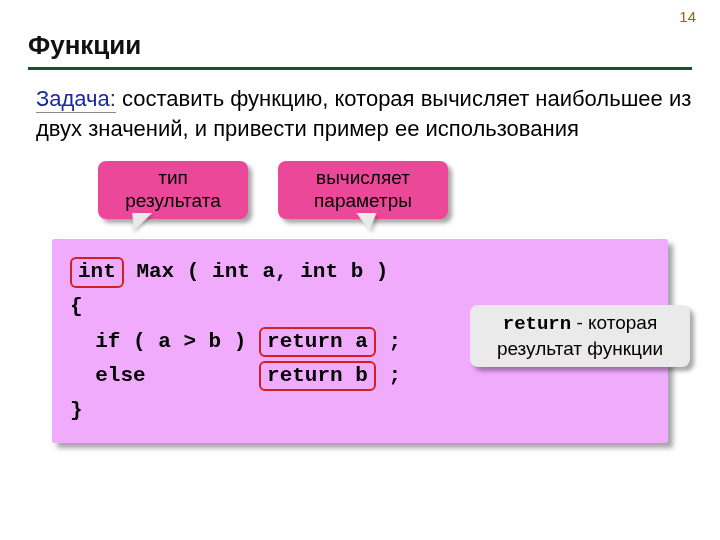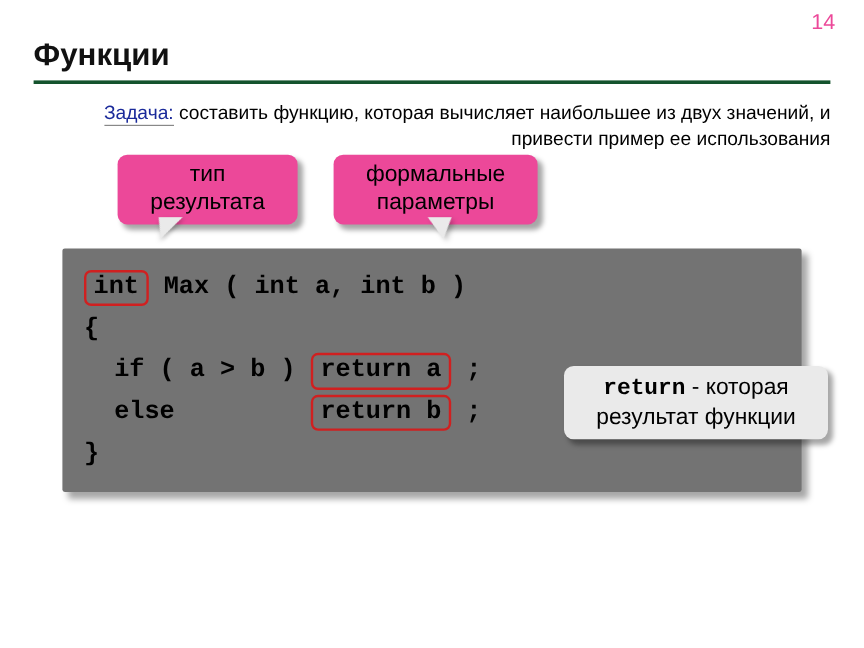--- a/index.html
+++ b/index.html
@@ -9,39 +9,39 @@
     background: #fff;
     font-family: Arial, Helvetica, sans-serif;
     color: #000;
     position: relative;
     overflow: hidden;
   }
   .page-num {
     position: absolute;
     top: 8px;
     right: 24px;
-    font-size: 18px;
-    color: #ec4899;
+    font-size: 15px;
+    color: #a16207;
   }
   .content {
     padding: 30px 28px 0 28px;
   }
   h1.title {
     font-size: 26px;
     font-weight: bold;
     color: #111;
     padding-bottom: 6px;
     border-bottom: 3px solid #14532d;
     margin-bottom: 14px;
   }
   .task {
-    font-size: 16px;
+    font-size: 22px;
     line-height: 1.35;
+    margin-bottom: 16px;
     padding-left: 8px;
-    text-align: right;
   }
   .task .label {
     color: #1a2a9a;
     border-bottom: 1px solid #888;
     padding-bottom: 1px;
   }
   .func-label {
     font-size: 20px;
     color: #1a2a9a;
     font-weight: bold;
@@ -84,21 +84,21 @@
     width: 0; height: 0;
     border-left: 10px solid transparent;
     border-right: 10px solid transparent;
     border-top: 18px solid #eaeaea;
     filter: drop-shadow(2px 2px 2px rgba(0,0,0,0.25));
   }
   .tail1 { left: 100px; top: 54px; transform: skewX(-25deg); }
   .tail2 { left: 330px; top: 54px; transform: skewX(10deg); }
   .code-block {
     margin: 0 24px;
-    background: #737373;
+    background: #f0abfc;
     border-radius: 2px;
     box-shadow: 5px 5px 5px rgba(0,0,0,0.35);
     padding: 16px 18px 14px 18px;
     font-family: "Courier New", monospace;
     font-size: 21px;
     font-weight: bold;
     line-height: 1.65;
     color: #000;
     white-space: pre;
   }
@@ -120,21 +120,21 @@
   <h1 class="title">Функции</h1>
 
   <p class="task">
     <span class="label">Задача:</span><span> составить функцию, которая вычисляет наибольшее из двух значений, и привести пример ее использования</span>
   </p>
 
 
   <div class="callouts">
     <div class="callout callout1">тип результата</div>
     <div class="tail tail1"></div>
-    <div class="callout callout2">формальные параметры</div>
+    <div class="callout callout2">вычисляет параметры</div>
     <div class="tail tail2"></div>
   </div>
 
   <div class="code-block"><span class="hl">int</span><span> Max ( int a, int b )</span>
 <span>{</span>
 <span>  if ( a &gt; b ) </span><span class="hl">return a</span><span> ;</span>
 <span>  else         </span><span class="hl">return b</span><span> ;</span>
 <span>}</span></div>
 
 </div>

